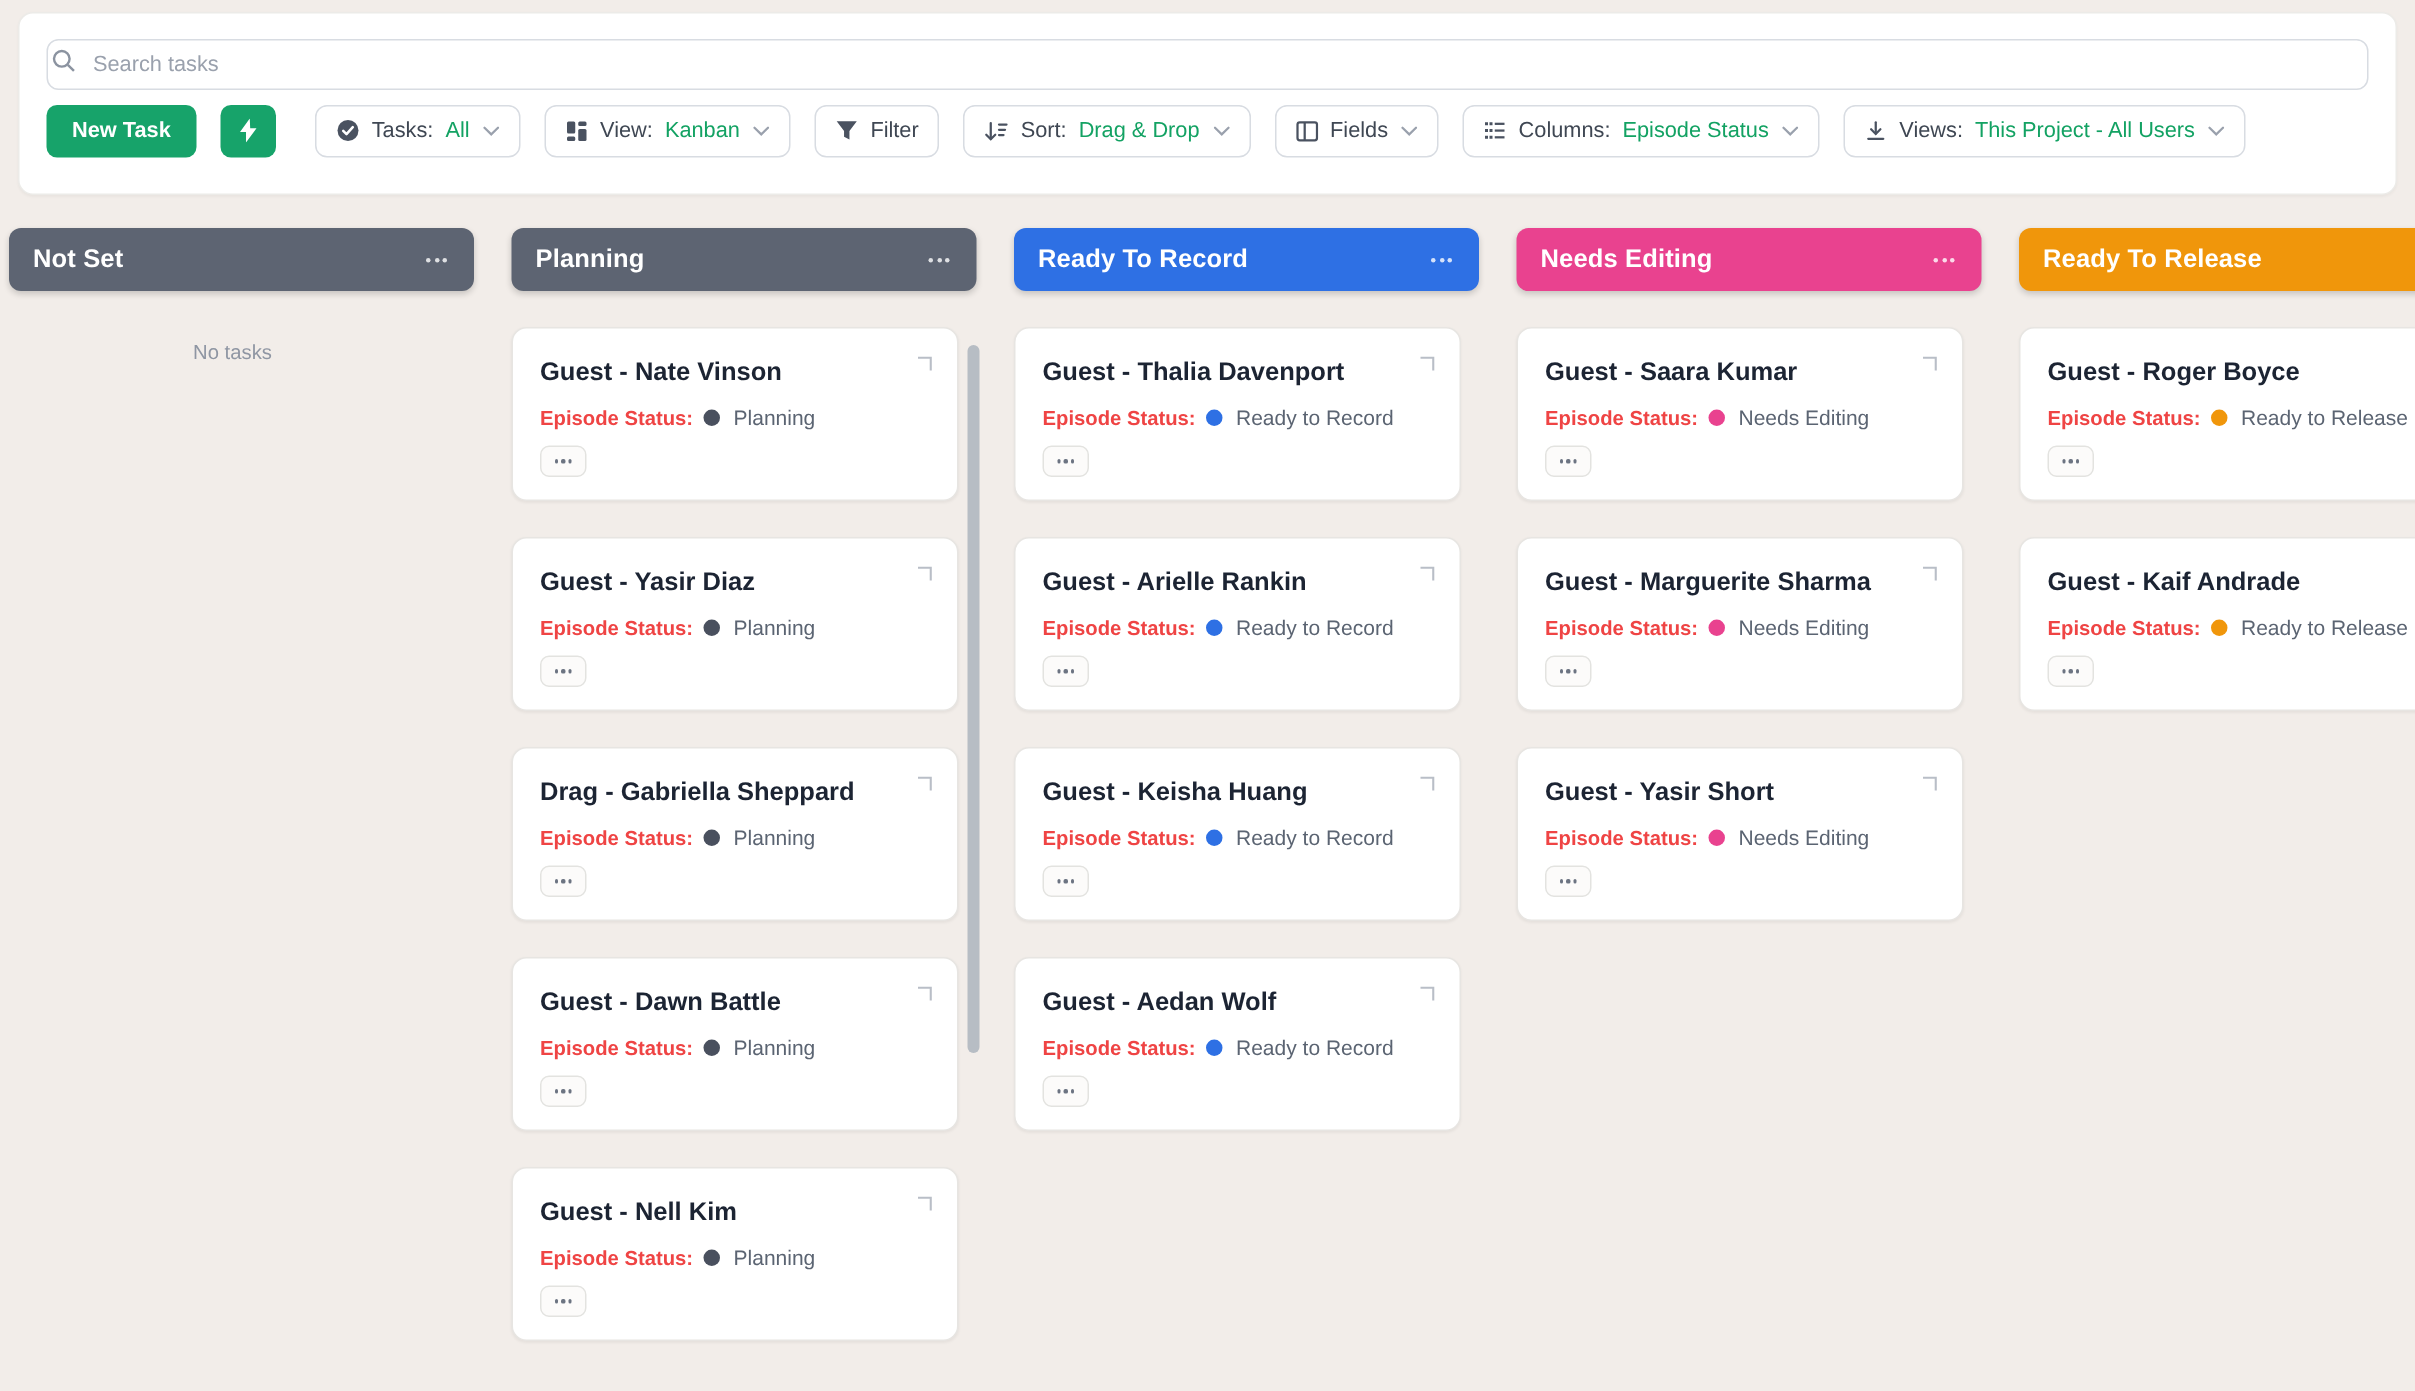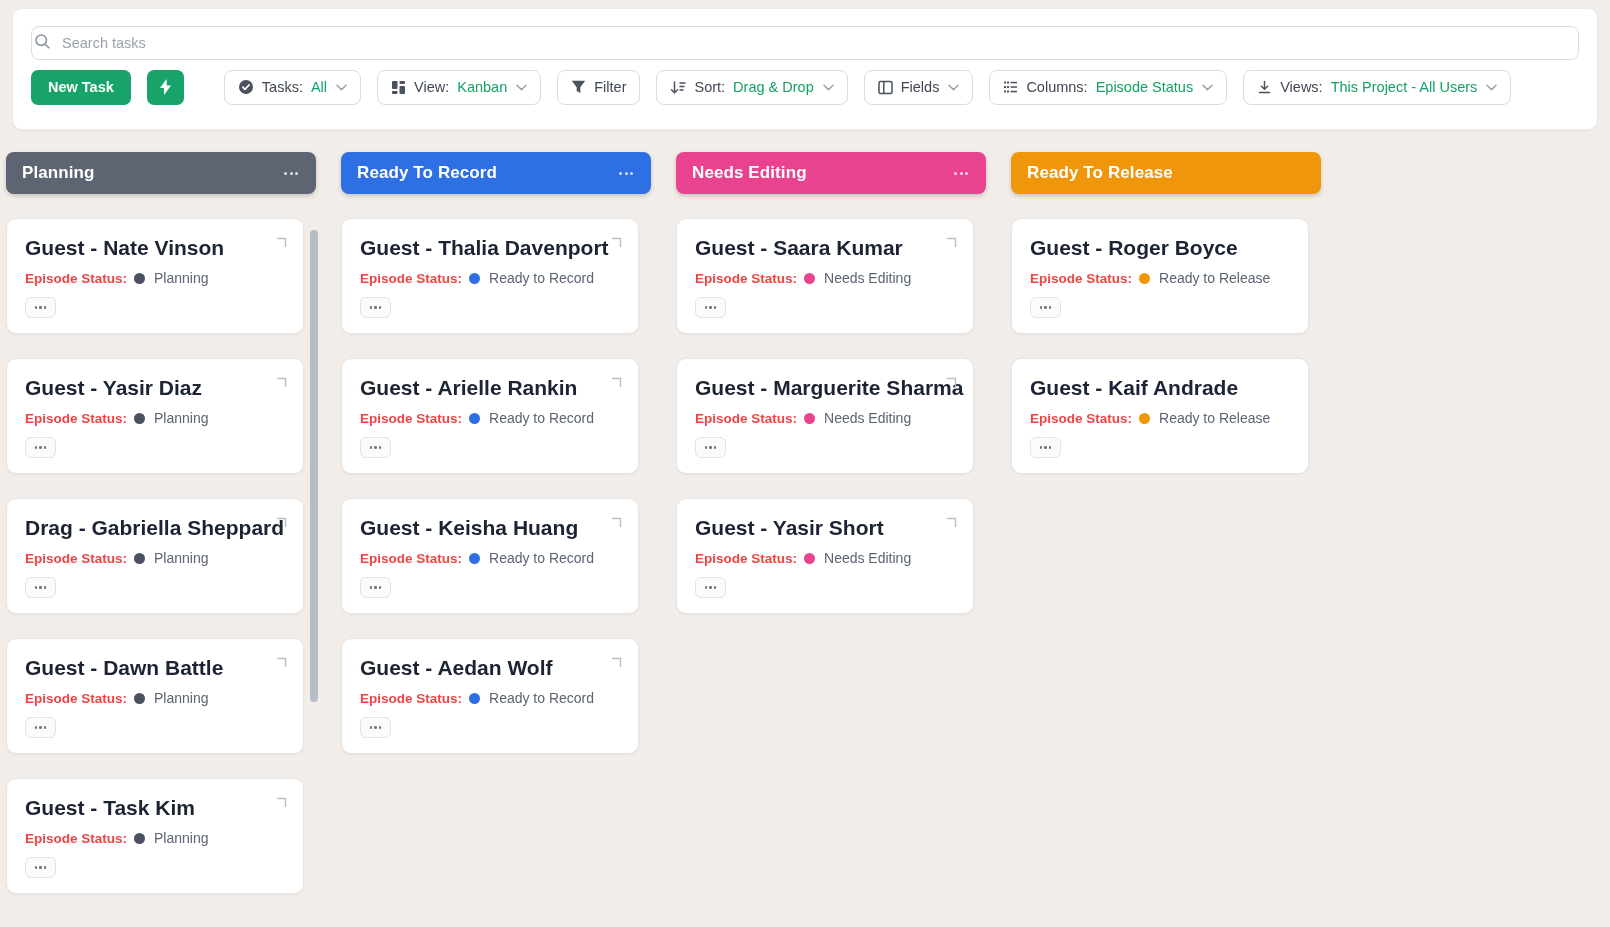--- a/index.html
+++ b/index.html
@@ -69,21 +69,21 @@
     background: #17a36a;
     border: none;
     color: #ffffff;
     font-weight: 700;
     padding: 0 17px;
     border-radius: 7px;
   }
   .btn-bolt { padding: 0 12px; }
   .btn .icon { display: inline-flex; color: #4a5260; }
   .chevron { margin-left: 1px; }
-  .gap-before { margin-left: 24px; }
+  .gap-before { margin-left: 10px; }
 
   
   .board {
     display: flex;
     gap: 25px;
     padding: 22px 0 0 6px;
     align-items: flex-start;
   }
   .column {
     position: relative;
@@ -123,21 +123,21 @@
     position: relative;
     background: #ffffff;
     border: 1px solid #e7e5e2;
     border-radius: 10px;
     min-height: 116px;
     padding: 19px 18px 14px 18px;
     box-shadow: 0 1px 2px rgba(0,0,0,0.05);
     cursor: pointer;
   }
   .card-title {
-    font-size: 21px;
+    font-size: 17px;
     font-weight: 700;
     color: #1c2433;
     line-height: 20px;
     padding-right: 20px;
     white-space: nowrap;
   }
   .expand-icon {
     position: absolute;
     top: 17px; right: 15px;
     color: #b9bec7;
@@ -317,20 +317,33 @@
         <svg width="11" height="7" viewBox="0 0 11 7" fill="none" stroke="#9aa1ad" stroke-width="1.5" stroke-linecap="round">
             <path d="M1 1.2 L5.5 5.6 L10 1.2"></path>
           </svg>
       </span>
     </button>
 
   </div>
 </div>
 
 <div class="board">
+  <div class="column">
+    <div class="col-header" style="background: rgb(93, 100, 114);">
+      <span class="col-title">Not Set</span>
+      <span class="col-menu">
+        <span class="dot"></span>
+          <span class="dot"></span>
+          <span class="dot"></span>
+      </span>
+    </div>
+    <div class="col-body">
+        <div class="empty">No tasks</div>
+      </div>
+  </div>
 
   <div class="column">
     <div class="col-header" style="background: rgb(93, 100, 114);">
       <span class="col-title">Planning</span>
       <span class="col-menu">
         <span class="dot"></span>
           <span class="dot"></span>
           <span class="dot"></span>
       </span>
     </div>
@@ -400,21 +413,21 @@
       <span class="dot"></span>
             <span class="dot"></span>
             <span class="dot"></span>
     </button>
   </div>
 
   <div class="card">
     <svg class="expand-icon" width="13" height="13" viewBox="0 0 13 13" fill="none" stroke="currentColor" stroke-width="1.4">
       <path d="M2 2.5 H10.5 V11"></path>
     </svg>
-    <div class="card-title">Guest - Task Kim</div>
+    <div class="card-title">Guest - Nell Kim</div>
     <div class="card-status">
       <span class="status-label">Episode Status:</span>
       <span class="status-dot" style="background: rgb(73, 80, 94);"></span>
       <span class="status-value">Planning</span>
     </div>
     <button class="card-menu">
       <span class="dot"></span>
             <span class="dot"></span>
             <span class="dot"></span>
     </button>

